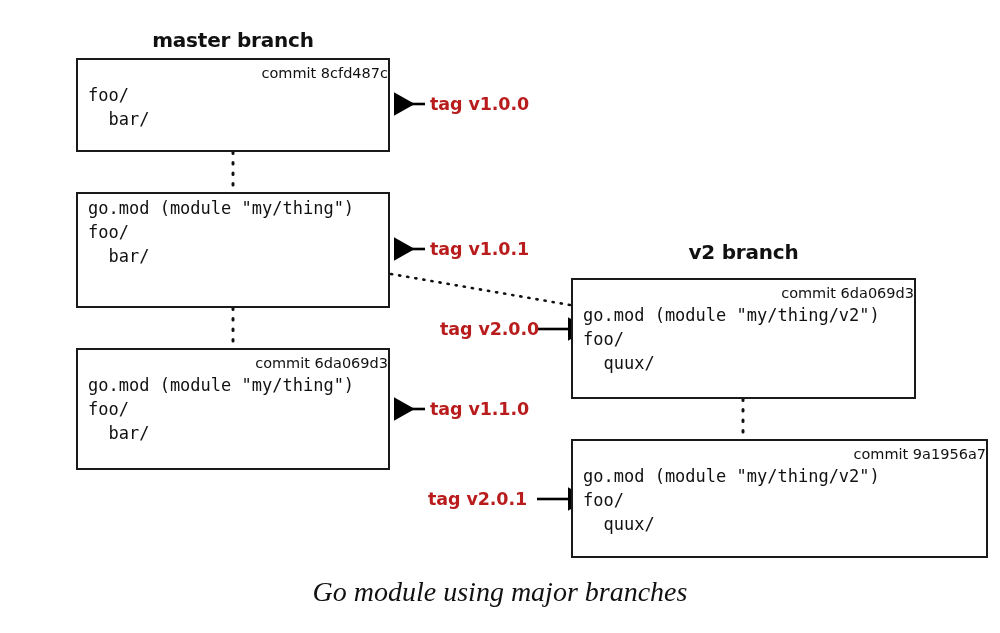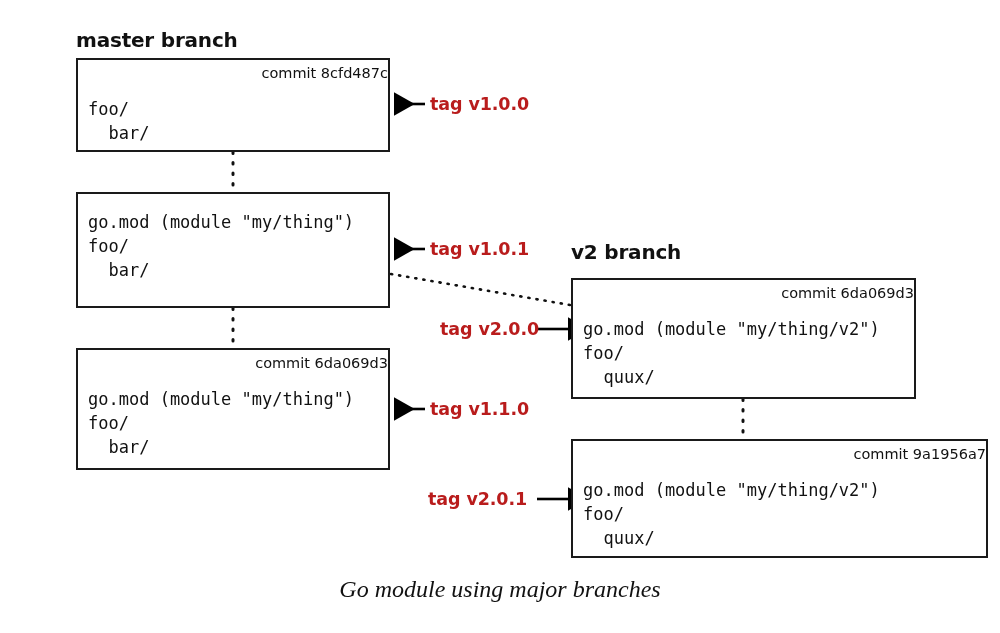--- a/index.html
+++ b/index.html
@@ -19,21 +19,21 @@
     overflow: hidden;
   }
 
   
   .branch-heading {
     position: absolute;
     font-family: "DejaVu Sans", "Liberation Sans", sans-serif;
     font-weight: bold;
     font-size: 20px;
     color: #111;
-    text-align: left;
+    text-align: center;
     white-space: nowrap;
     letter-spacing: -0.2px;
   }
 
   
   .commit-box {
     position: absolute;
     box-sizing: border-box;
     background: #ffffff;
     border: 2.5px solid #1a1a1a;
@@ -45,21 +45,21 @@
     text-align: right;
     color: #111;
     margin-top: 5px;
     white-space: nowrap;
   }
   .commit-body {
     font-family: "DejaVu Sans Mono", "Liberation Mono", monospace;
     font-size: 17px;
     line-height: 1.42;
     color: #111;
-    margin-top: 16px;
+    margin-top: 2px;
     padding-left: 10px;
     white-space: pre;
   }
 
   
   .tag-label {
     position: absolute;
     font-family: "DejaVu Sans", "Liberation Sans", sans-serif;
     font-weight: bold;
     font-size: 17.5px;
@@ -79,21 +79,21 @@
   }
 
   
   .caption {
     position: absolute;
     width: 1000px;
     left: 0;
     text-align: center;
     font-family: "Liberation Serif", "DejaVu Serif", serif;
     font-style: italic;
-    font-size: 24px;
+    font-size: 28px;
     color: #111;
   }
 </style>
 </head>
 <body>
 
 <div id="canvas">
 
   <svg id="wires" viewBox="0 0 1000 633" width="1000" height="633">
     <defs>

